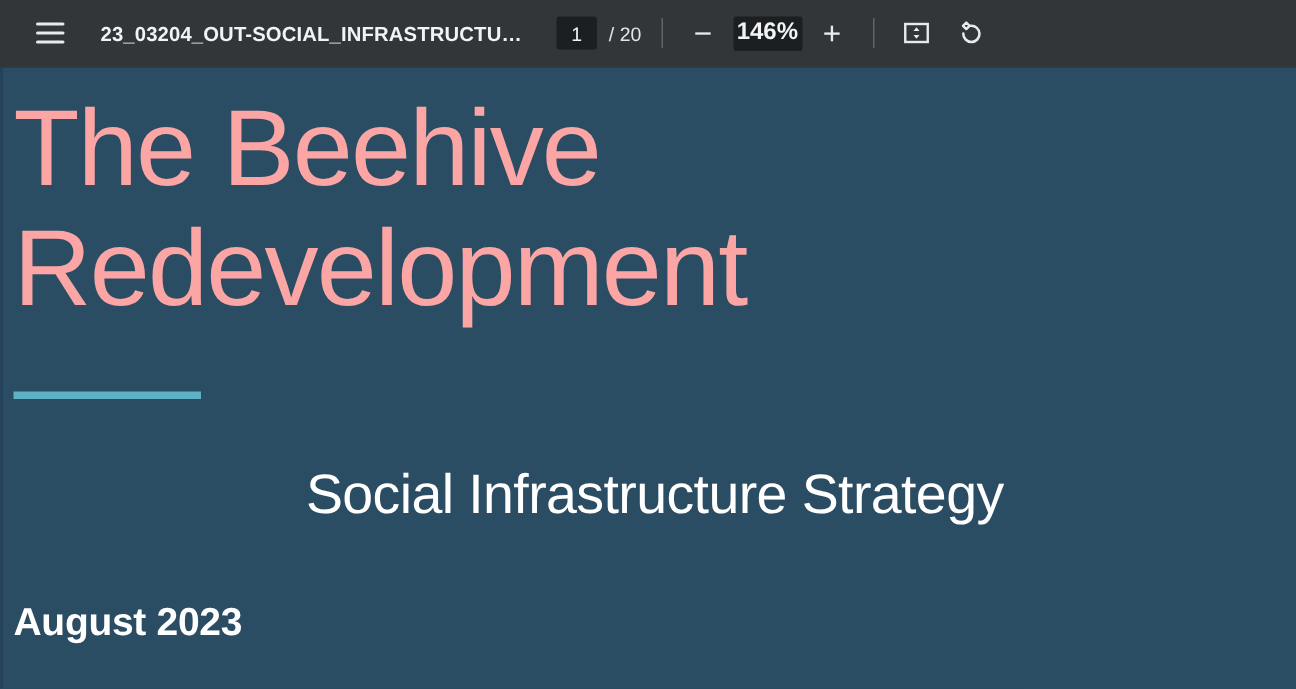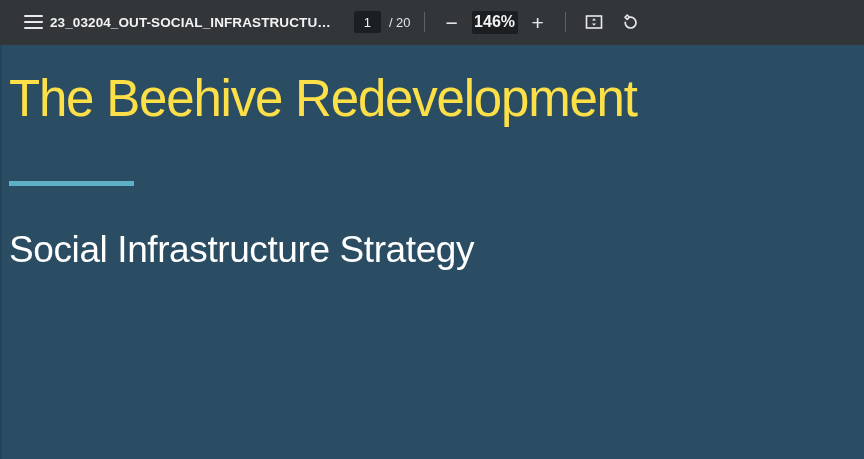--- a/index.html
+++ b/index.html
@@ -22,21 +22,21 @@
   .tb-btn{
     display:flex; align-items:center; justify-content:center;
     background:none; border:none; cursor:pointer;
     color:#e8eaed;
   }
   .menu-btn{ width:30px; height:30px; margin-left:18px; }
   .hamburger{ width:19px; height:14px; display:flex; flex-direction:column; justify-content:space-between; }
   .hamburger span{ display:block; height:2px; width:100%; background:#e8eaed; border-radius:1px; }
 
   .doc-title{
-    margin-left:2px;
+    margin-left:19px;
     font-size:13.5px; font-weight:bold;
     color:#f1f3f4; letter-spacing:0.1px;
     white-space:nowrap; overflow:hidden;
     max-width:300px;
   }
 
   .page-group{
     display:flex; align-items:center;
     margin-left:23px;
   }
@@ -79,33 +79,34 @@
     overflow:hidden;
   }
   .page-edge{
     position:absolute; top:0; left:0;
     width:2px; height:100%;
     background:#24435a;
   }
   .content{ position:absolute; left:9px; top:0; right:0; }
 
   .main-title{
-    font-size:51px; font-weight:300; line-height:80px;
-    color:#fde047; letter-spacing:-1.2px;
+    font-size:72px; font-weight:300; line-height:80px;
+    color:#fca5a5; letter-spacing:-1.2px;
     margin-top:14px;
   }
   .rule{
     width:125px; height:5px;
     background:#5eb0c4;
     margin-top:42px;
   }
   .subtitle{
     font-size:37px; font-weight:400; line-height:44px;
     color:#ffffff; letter-spacing:-0.4px;
     margin-top:42px;
+    text-align:center;
   }
   .date{
     font-size:26px; font-weight:bold; line-height:32px;
     color:#ffffff; letter-spacing:-0.2px;
     margin-top:46px;
   }
 </style>
 </head>
 <body>
 
@@ -156,14 +157,15 @@
     </button>
   </div>
 </div>
 
 <div class="page">
   <div class="page-edge"></div>
   <div class="content">
     <div class="main-title">The Beehive Redevelopment</div>
     <div class="rule"></div>
     <div class="subtitle">Social Infrastructure Strategy</div>
+    <div class="date">August 2023</div>
   </div>
 </div>
 
 </body></html>

